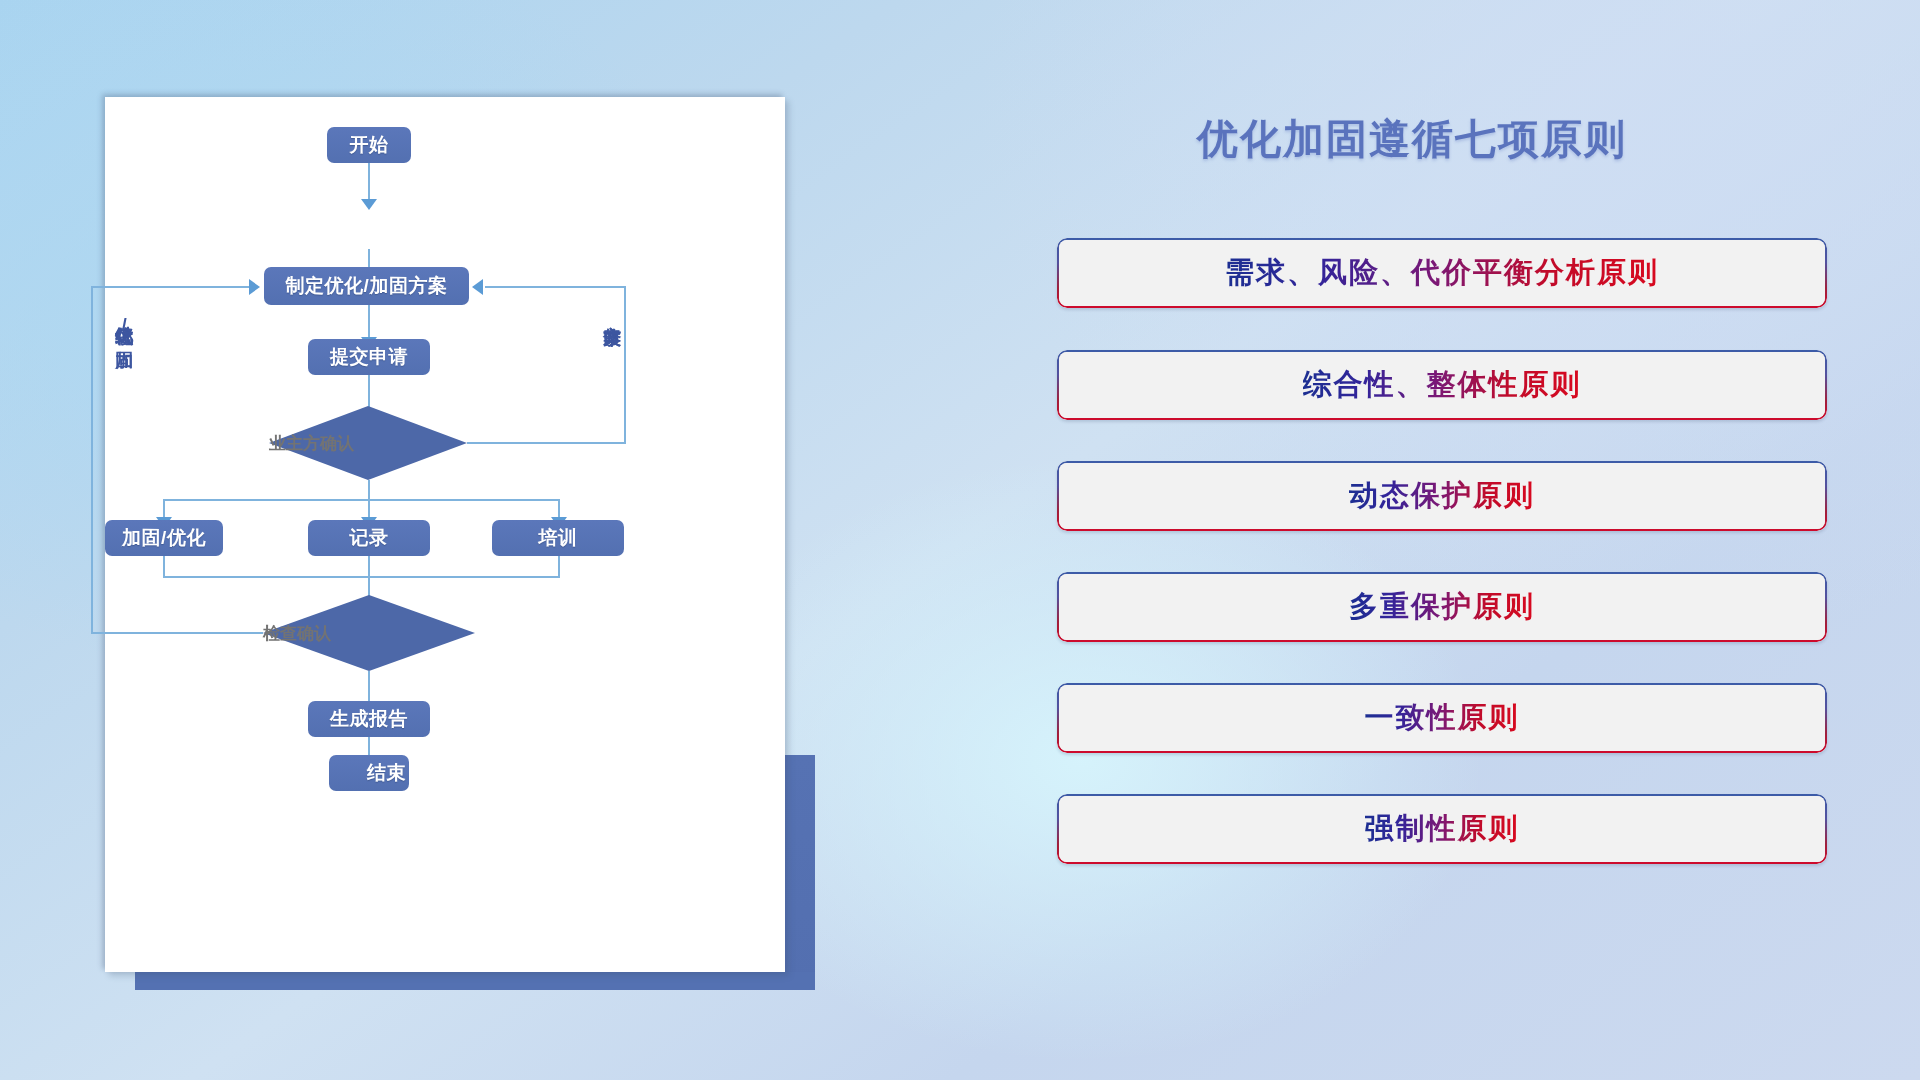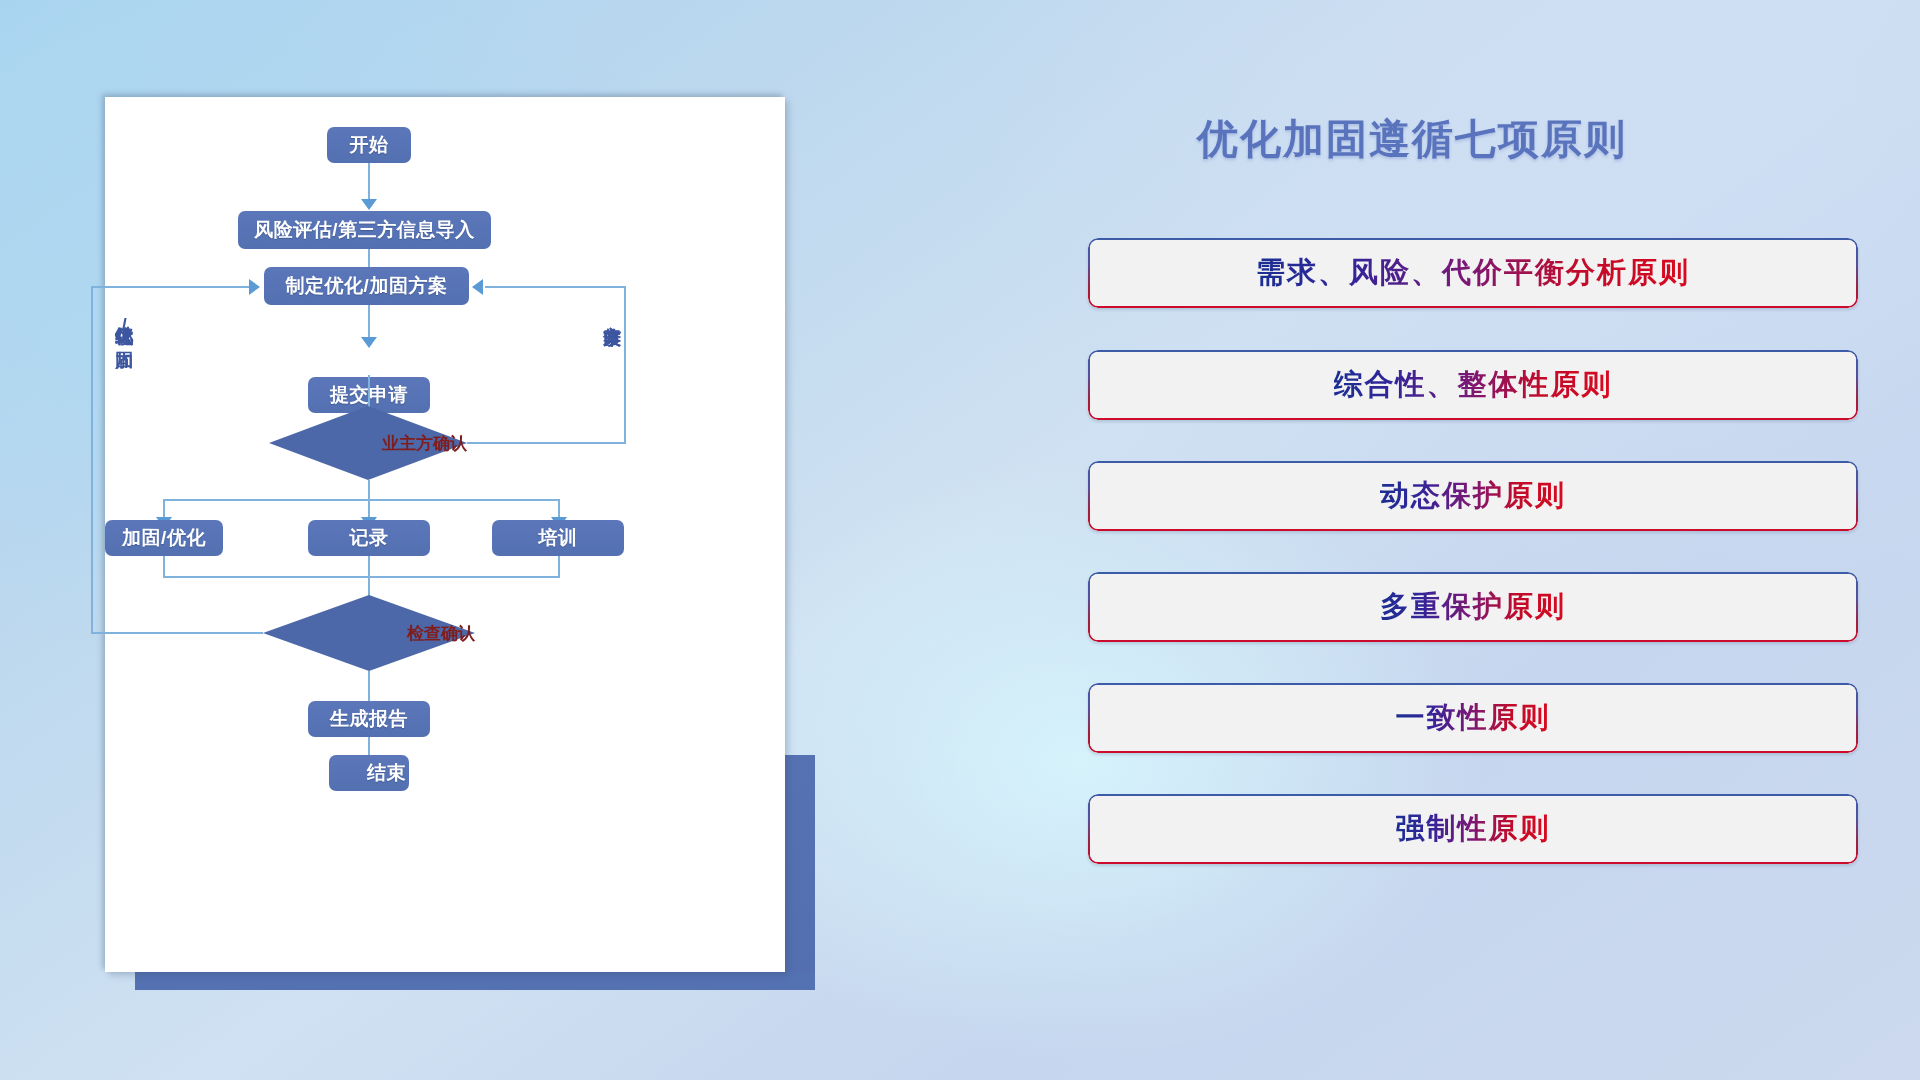--- a/index.html
+++ b/index.html
@@ -46,24 +46,24 @@
     color: #ffffff;
     font-weight: bold;
     display: flex; align-items: center; justify-content: center;
     white-space: nowrap;
     letter-spacing: .5px;
     text-shadow: 0 1px 1px rgba(30,50,90,.35);
     font-size: 19px;
   }
   .fdiamond {
     position: absolute;
-    color: #7f1d1d;
+    color: #737373;
     font-weight: bold;
     font-size: 17px;
-    display: flex; align-items: center; justify-content: flex-end;
+    display: flex; align-items: center; justify-content: flex-start;
     white-space: nowrap;
   }
   .fdiamond .dshape {
     position: absolute; left:0; top:0; width:100%; height:100%;
     background: #4d68a8;
     clip-path: polygon(50% 0, 100% 50%, 50% 100%, 0 50%);
   }
   .fdiamond span.dlabel { position: relative; z-index: 2; }
 
   
@@ -93,21 +93,21 @@
     width: 770px;
     text-align: center;
     font-size: 41px;
     font-weight: bold;
     color: #5a73bd;
     letter-spacing: 2px;
     text-shadow: 0 2px 3px rgba(90,115,189,.28);
   }
   .pbox {
     position: absolute;
-    left: 1088px;
+    left: 1057px;
     width: 770px;
     height: 70px;
     border-radius: 10px;
     background: #f1f1f1;
     padding: 2px;
     box-shadow: 0 2px 3px rgba(50,70,110,.18);
   }
   .pbox::before {
     content: "";
     position: absolute; left:0; top:0; right:0; bottom:0;
@@ -147,33 +147,30 @@
   <div id="accent-foot"></div>
 
   <div id="card">
 
     <div class="fnode" style="left:222px; top:30px; width:84px; height:36px;align-items:center;">
       <span>开始</span>
     </div>
     <div class="ln lnv" style="left:263px; top:66px; height:43px;"></div>
     <div class="arrow-d" style="left:256px; top:102px;"></div>
 
-    <div class="fnode" style="left:133px; top:114px; width:253px; height:38px;">
-      <span>风险评估/第三方信息导入</span>
-    </div>
     <div class="ln lnv" style="left:263px; top:152px; height:41px;"></div>
     <div class="arrow-d" style="left:256px; top:186px;"></div>
 
     <div class="fnode" style="left:159px; top:170px; width:205px; height:38px;">
       <span>制定优化/加固方案</span>
     </div>
     <div class="ln lnv" style="left:263px; top:208px; height:40px;"></div>
     <div class="arrow-d" style="left:256px; top:240px;"></div>
 
-    <div class="fnode" style="left:203px; top:242px; width:122px; height:36px;margin-top:38px;">
+    <div class="fnode" style="left:203px; top:242px; width:122px; height:36px;">
       <span>提交申请</span>
     </div>
     <div class="ln lnv" style="left:263px; top:278px; height:46px;"></div>
     <div class="arrow-d" style="left:256px; top:317px;"></div>
 
     <div class="fdiamond" style="left:164px; top:309px; width:198px; height:74px;">
       <div class="dshape"></div>
       <span class="dlabel">业主方确认</span>
     </div>
 

